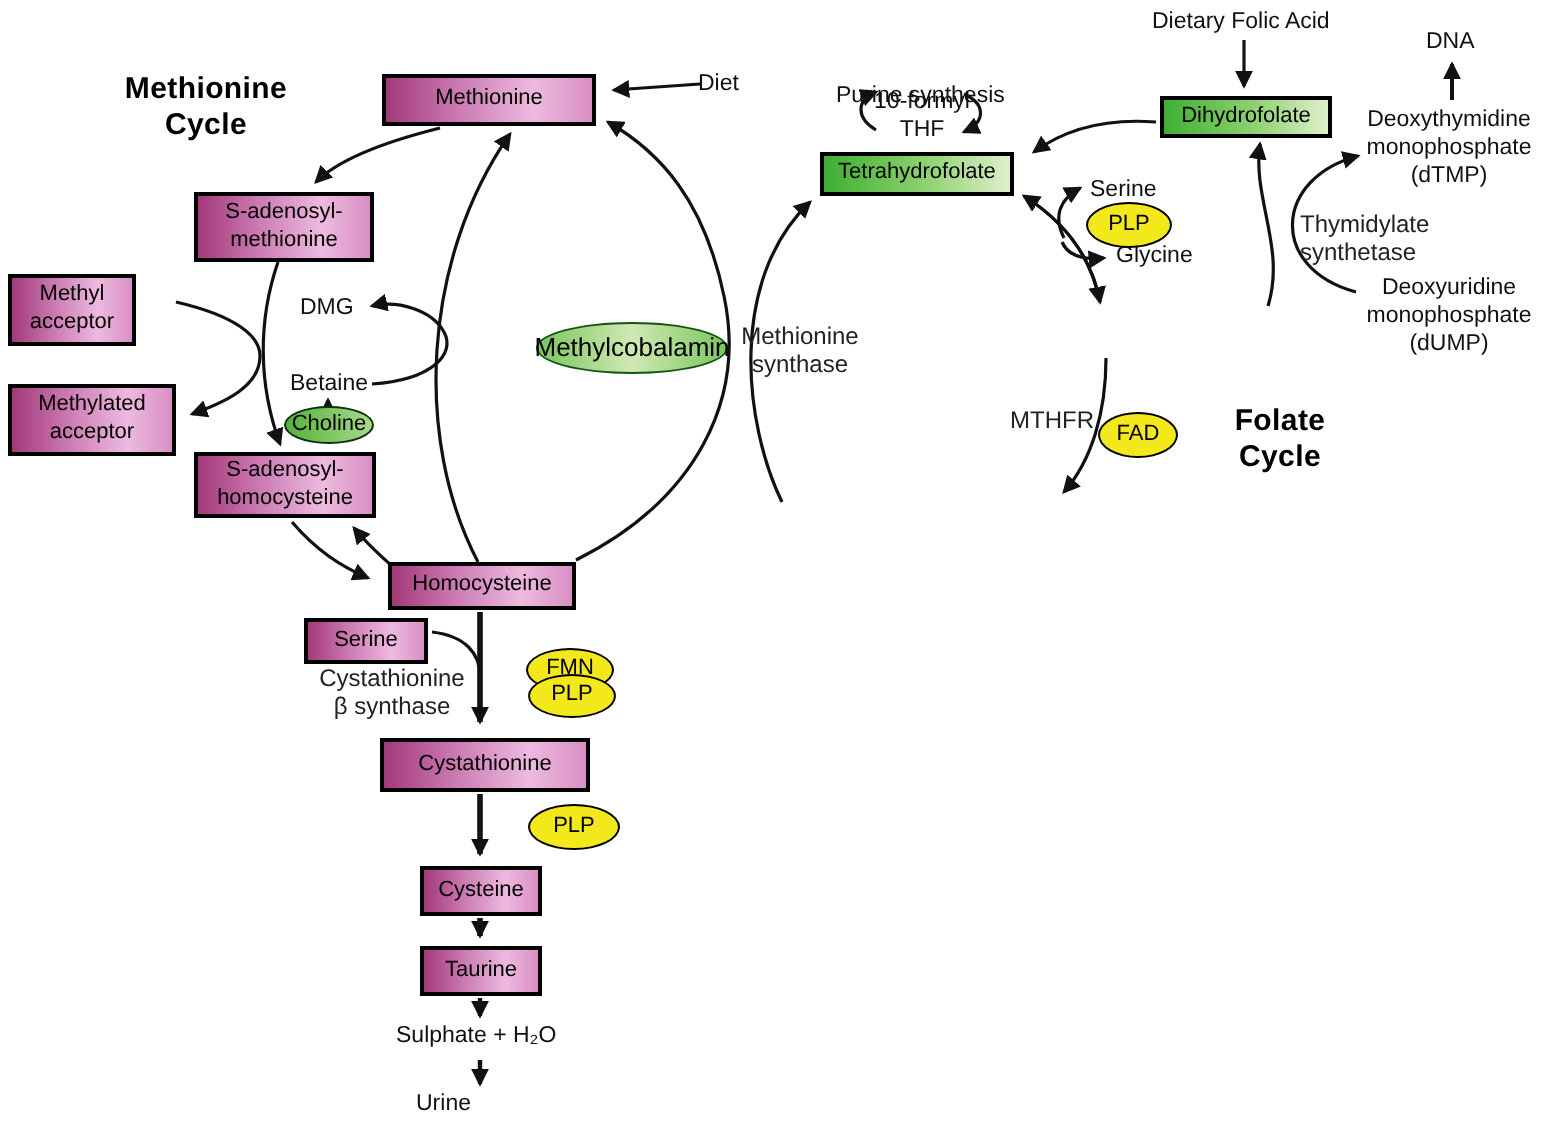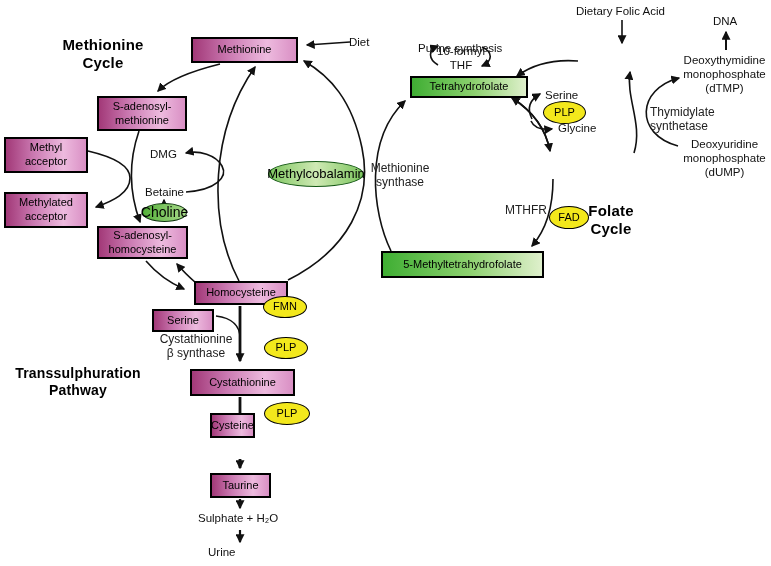--- a/index.html
+++ b/index.html
@@ -11,21 +11,21 @@
   .node{
     position:absolute;z-index:2;display:flex;align-items:center;justify-content:center;
     text-align:center;border:2px solid #000;font-size:11px;line-height:1.25;
     white-space:pre-line;box-sizing:border-box;color:#000;
   }
   .pink{background:linear-gradient(90deg,#a53a80 0%,#c9essss 0%);}
   .pink{background:linear-gradient(90deg,#a23978 0%,#cb7ab2 35%,#edbade 72%,#d98fc4 100%);}
   .green{background:linear-gradient(90deg,#3fae33 0%,#8ed170 55%,#dff0cc 100%);}
   .ellipse{border-radius:50%;border-width:1.6px;}
   .greenellipse{background:linear-gradient(90deg,#7cc55e 0%,#cfe9b4 50%,#7cc55e 100%);border-color:#115511;font-size:13px;}
-  .solidgreen{background:linear-gradient(90deg,#55b13a,#a8d98a);border-color:#0c330c;font-size:14px;}
+  .solidgreen{background:linear-gradient(90deg,#55b13a,#a8d98a);border-color:#0c330c;font-size:11px;}
   .yellow{background:#f3e81c;font-size:11px;}
   .lbl{position:absolute;z-index:2;font-size:11.5px;line-height:1.2;white-space:pre-line;color:#111;}
   .enzyme{font-size:12px;color:#222;}
   .title{position:absolute;z-index:2;font-weight:bold;font-size:15px;line-height:1.2;text-align:center;white-space:pre-line;color:#000;letter-spacing:0.2px;}
   .ctr{text-align:center;}
 </style>
 </head>
 <body>
 
 <div id="canvas">
@@ -64,48 +64,46 @@
       <path d="M 240,306 L 240,361" marker-end="url(#ah)" stroke-width="2.8"></path>
       <path d="M 240,397 L 240,427" marker-end="url(#ah)" stroke-width="2.8"></path>
       <path d="M 240,459 L 240,468" marker-end="url(#ah)" stroke-width="2.8"></path>
       <path d="M 240,499 L 240,508" marker-end="url(#ah)" stroke-width="2.2"></path>
       <path d="M 240,530 L 240,542" marker-end="url(#ah)" stroke-width="2.2"></path>
     </g>
   </svg>
 
   <div class="title" style="left:48px;top:36px;width:110px">Methionine
 Cycle</div>
-  <div class="title" style="left:579px;top:202px;width:64px">Folate
+  <div class="title" style="left:608px;top:202px;width:64px">Folate
 Cycle</div>
-  <div class="title" style="left:2px;top:365px;width:152px;font-size:14px">Transsulphuration
-Pathway</div>
 
   <div class="node pink" style="left:191px;top:37px;width:107px;height:26px">Methionine</div>
   <div class="node pink" style="left:97px;top:96px;width:90px;height:35px">S-adenosyl-
 methionine</div>
-  <div class="node pink" style="left:4px;top:137px;width:84px;height:36px">Methyl
+  <div class="node pink" style="left:4px;top:137px;width:64px;height:36px">Methyl
 acceptor</div>
   <div class="node pink" style="left:4px;top:192px;width:84px;height:36px">Methylated
 acceptor</div>
   <div class="node pink" style="left:97px;top:226px;width:91px;height:33px">S-adenosyl-
 homocysteine</div>
   <div class="node pink" style="left:194px;top:281px;width:94px;height:24px">Homocysteine</div>
   <div class="node pink" style="left:152px;top:309px;width:62px;height:23px">Serine</div>
   <div class="node pink" style="left:190px;top:369px;width:105px;height:27px">Cystathionine</div>
-  <div class="node pink" style="left:210px;top:413px;width:45px;height:25px">Cysteine</div>
+  <div class="node pink" style="left:210px;top:433px;width:61px;height:25px">Cysteine</div>
   <div class="node pink" style="left:210px;top:473px;width:61px;height:25px">Taurine</div>
 
-  <div class="node green" style="left:410px;top:76px;width:118px;height:22px">Tetrahydrofolate</div>
-  <div class="node green" style="left:381px;top:251px;width:163px;height:27px">5-Methyltetrahydrofolate</div>
+  <div class="node green" style="left:410px;top:76px;width:97px;height:22px">Tetrahydrofolate</div>
+  <div class="node green" style="left:580px;top:48px;width:86px;height:21px">Dihydrofolate</div>
 
   <div class="node ellipse greenellipse" style="left:268px;top:161px;width:96px;height:26px">Methylcobalamin</div>
   <div class="node ellipse solidgreen" style="left:142px;top:203px;width:45px;height:19px">Choline</div>
   <div class="node ellipse yellow" style="left:543px;top:101px;width:43px;height:23px">PLP</div>
   <div class="node ellipse yellow" style="left:549px;top:206px;width:40px;height:23px">FAD</div>
-  <div class="node ellipse yellow" style="left:263px;top:296px;width:44px;height:22px">FMN</div>
+  <div class="node ellipse yellow" style="left:263px;top:324px;width:44px;height:22px">FMN</div>
   <div class="node ellipse yellow" style="left:264px;top:337px;width:44px;height:22px">PLP</div>
   <div class="node ellipse yellow" style="left:264px;top:402px;width:46px;height:23px">PLP</div>
 
   <div class="lbl" style="left:349px;top:36px">Diet</div>
   <div class="lbl" style="left:418px;top:42px;width:92px">Purine synthesis</div>
   <div class="lbl ctr" style="left:430px;top:45px;width:62px">10-formyl
 THF</div>
   <div class="lbl" style="left:150px;top:148px">DMG</div>
   <div class="lbl" style="left:145px;top:186px">Betaine</div>
   <div class="lbl" style="left:576px;top:5px;width:98px">Dietary Folic Acid</div>

